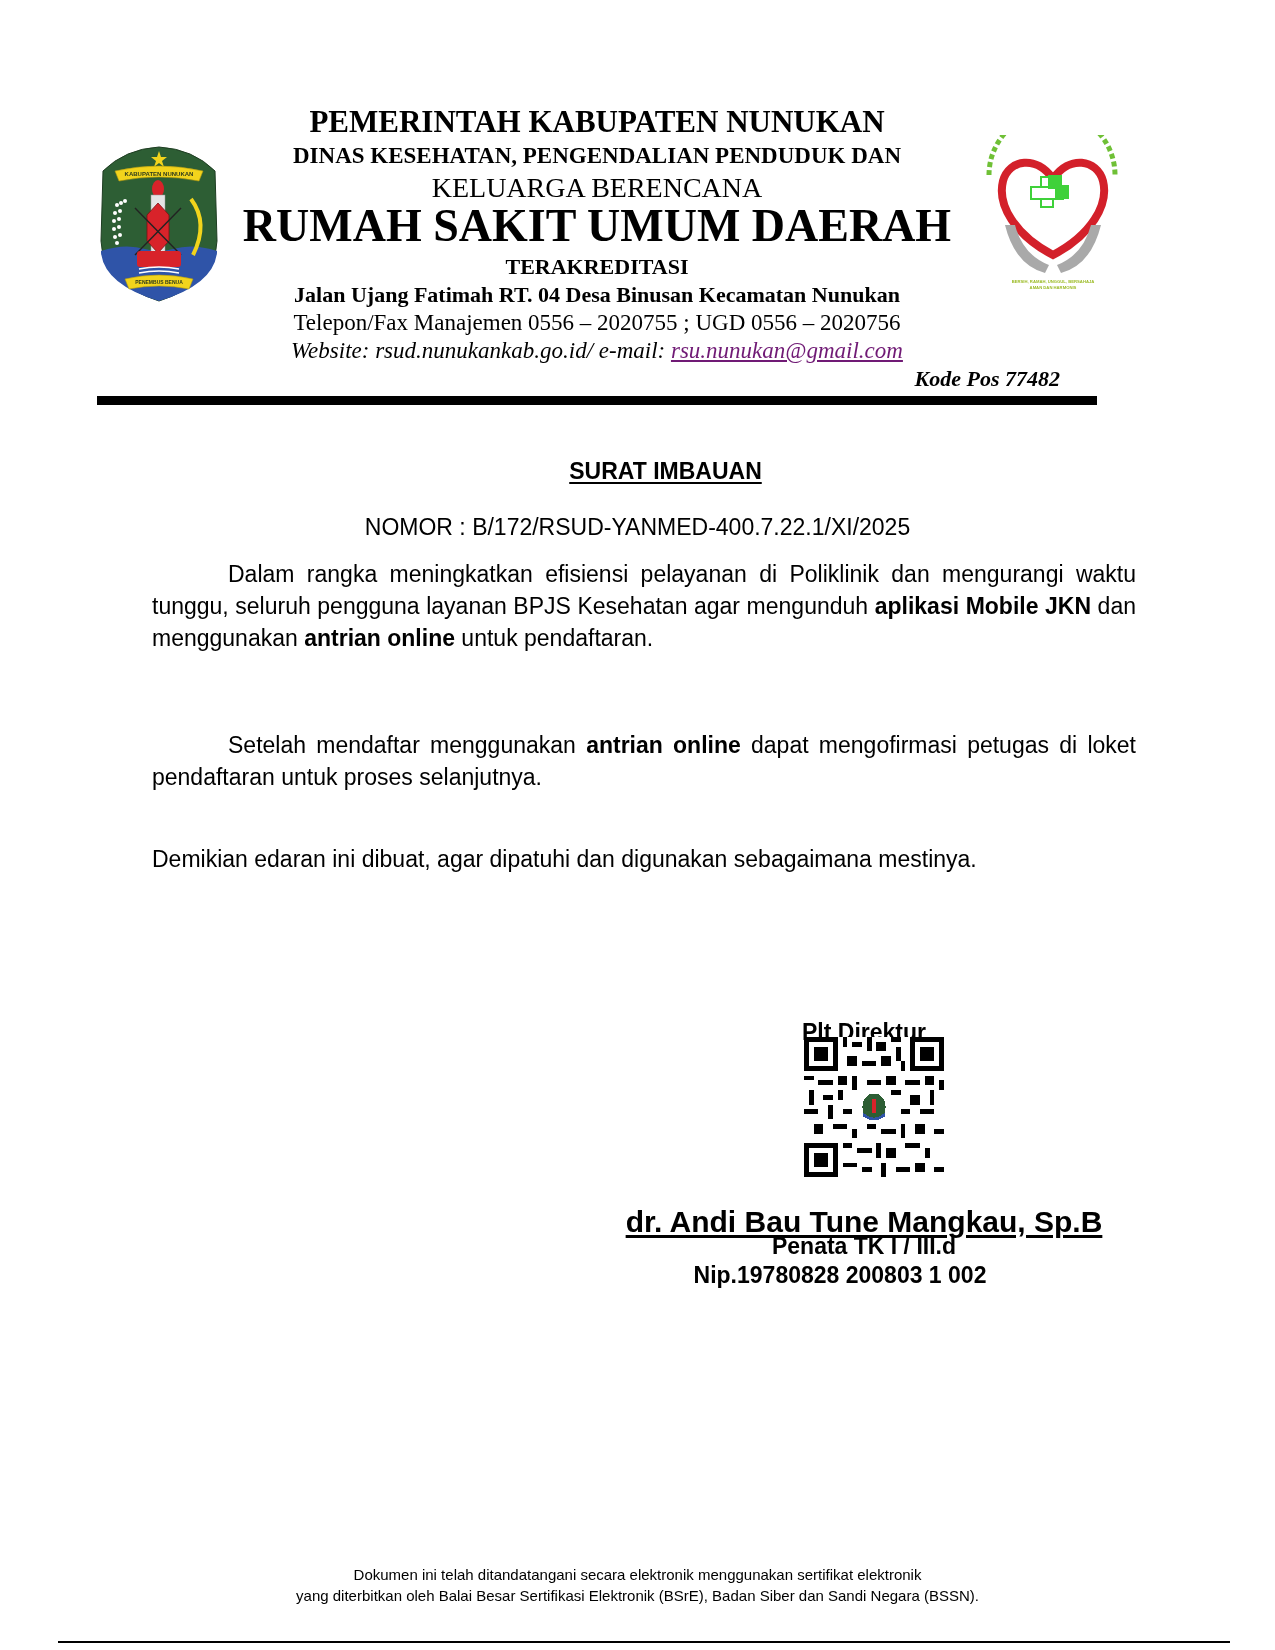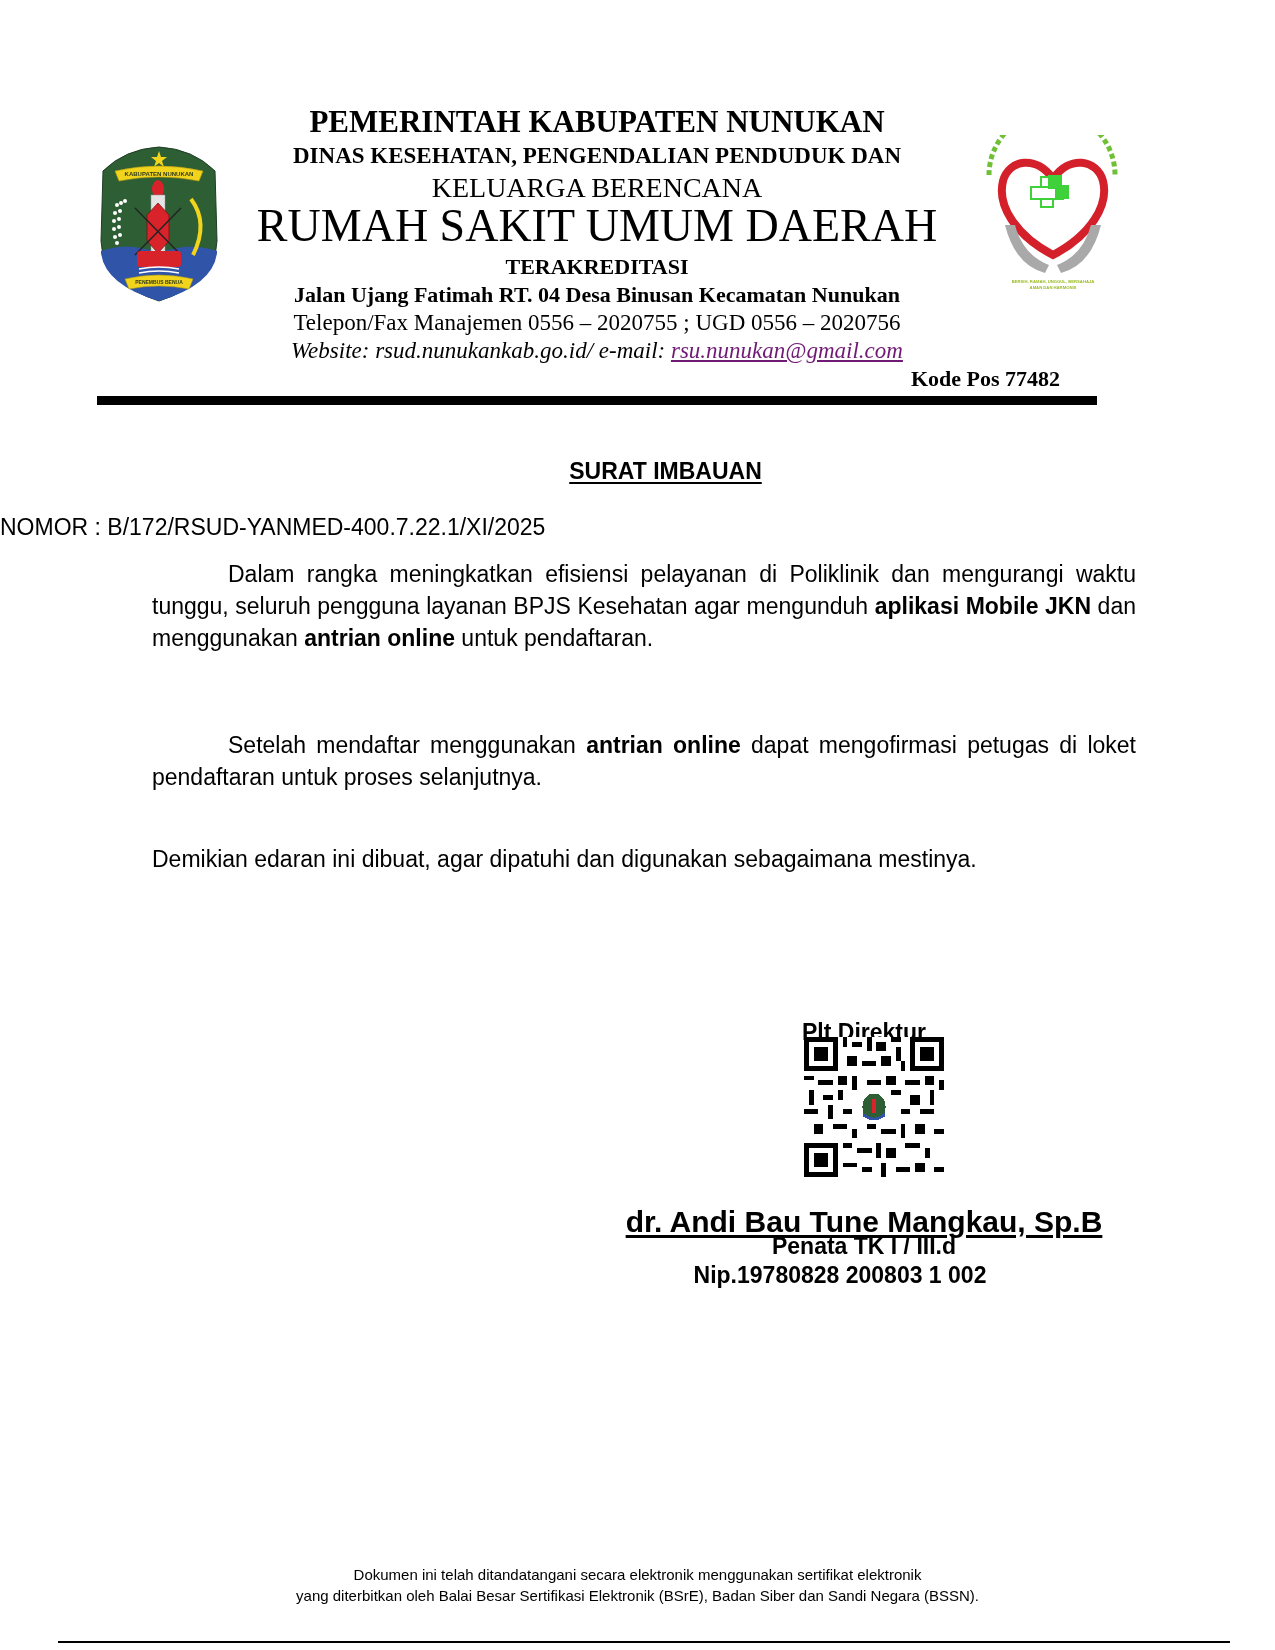--- a/index.html
+++ b/index.html
@@ -5,35 +5,35 @@
   html, body { margin:0; padding:0; background:#ffffff; }
   body { width:1275px; height:1650px; position:relative; overflow:hidden; color:#000; }
   .serif { font-family: "Liberation Serif", "DejaVu Serif", serif; }
   .sans { font-family: "Liberation Sans", "DejaVu Sans", sans-serif; }
 
   
   .kop-line { position:absolute; left:97px; width:1000px; text-align:center; white-space:nowrap; }
   #l1 { top:104px; font-size:31px; font-weight:bold; }
   #l2 { top:143px; font-size:23px; font-weight:bold; }
   #l3 { top:172px; font-size:28px; font-weight:normal; }
-  #l4 { top:199px; font-size:46px; font-weight:normal; left:97px; width:1000px; }
+  #l4 { top:199px; font-size:46px; font-weight:bold; left:97px; width:1000px; }
   #l5 { top:254px; font-size:22px; font-weight:bold; }
   #l6 { top:282px; font-size:22px; font-weight:bold; }
   #l7 { top:310px; font-size:23px; }
   #l8 { top:338px; font-size:23px; font-style:italic; }
   #l8 a { color:#701a75; text-decoration:underline; }
-  #kodepos { position:absolute; top:366px; right:215px; font-size:22px; font-weight:bold; }
+  #kodepos { position:absolute; top:366px; right:215px; font-size:22px; font-style:italic; font-weight:bold; }
   #kop-rule { position:absolute; left:97px; top:396px; width:1000px; height:9px; background:#000; }
 
   #logo-left { position:absolute; left:95px; top:143px; width:128px; height:160px; }
   #logo-right { position:absolute; left:975px; top:135px; width:155px; height:160px; }
 
   
   #doc-title { position:absolute; top:458px; left:0; width:1275px; text-align:center; font-size:23px; font-weight:bold; text-decoration:underline; text-underline-offset:3px;padding-left:28px; }
-  #doc-number { position:absolute; top:514px; left:0; width:1275px; font-size:23px; }
+  #doc-number { position:absolute; top:514px; left:0; width:1275px; text-align:center; font-size:23px; }
   .para { position:absolute; left:152px; width:984px; font-size:23px; line-height:32px; text-align:justify; }
   .para .indent { display:inline-block; width:76px; }
   #p1 { top:558px; }
   #p2 { top:729px; }
   #p3 { top:843px; text-align:left; }
   .b { font-weight:bold; }
 
   
   #sig-title { position:absolute; top:976px; left:700px; width:328px; text-align:center; font-size:23px; font-weight:bold;margin-top:43px; }
   #qr { position:absolute; left:802px; top:1037px; width:144px; height:140px; }

